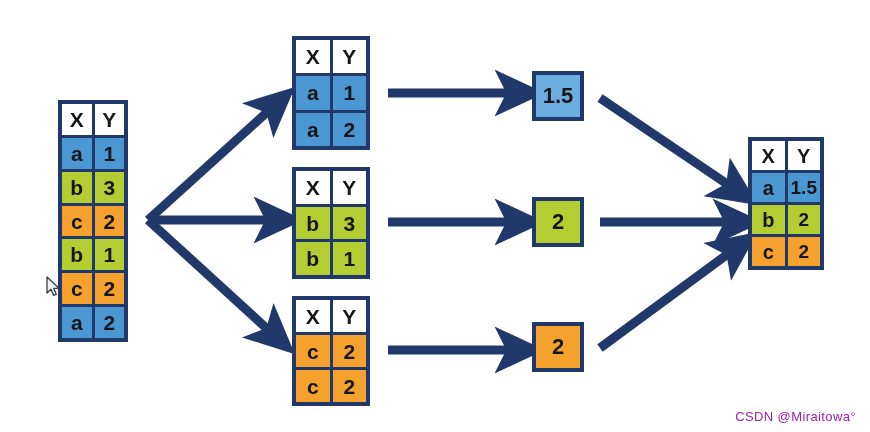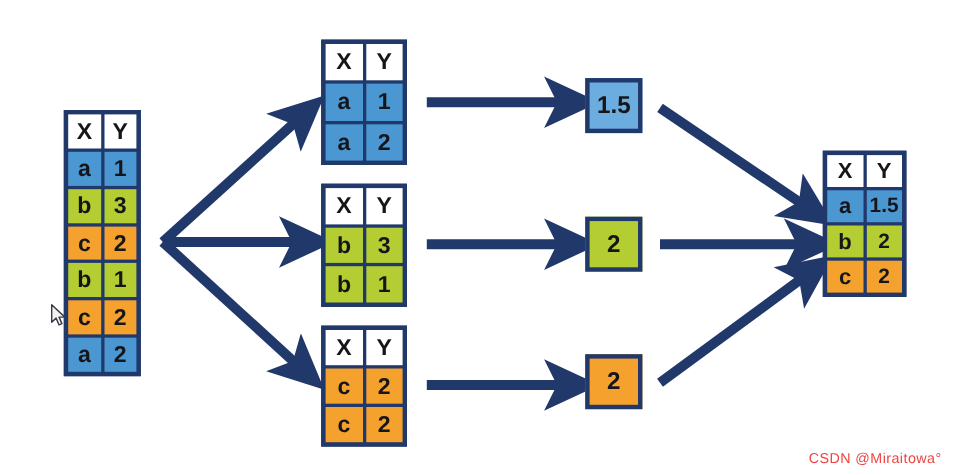--- a/index.html
+++ b/index.html
@@ -87,21 +87,21 @@
     top: 276px;
     width: 16px;
     height: 22px;
   }
 
   
   #watermark {
     position: absolute;
     right: 14px;
     bottom: 8px;
-    color: #ef4444;
+    color: #a21caf;
     font-size: 13px;
     letter-spacing: 0.4px;
     font-family: "Liberation Sans", sans-serif;
     white-space: nowrap;
     margin-left: 26px;
   }
 </style>
 </head>
 <body>
 

